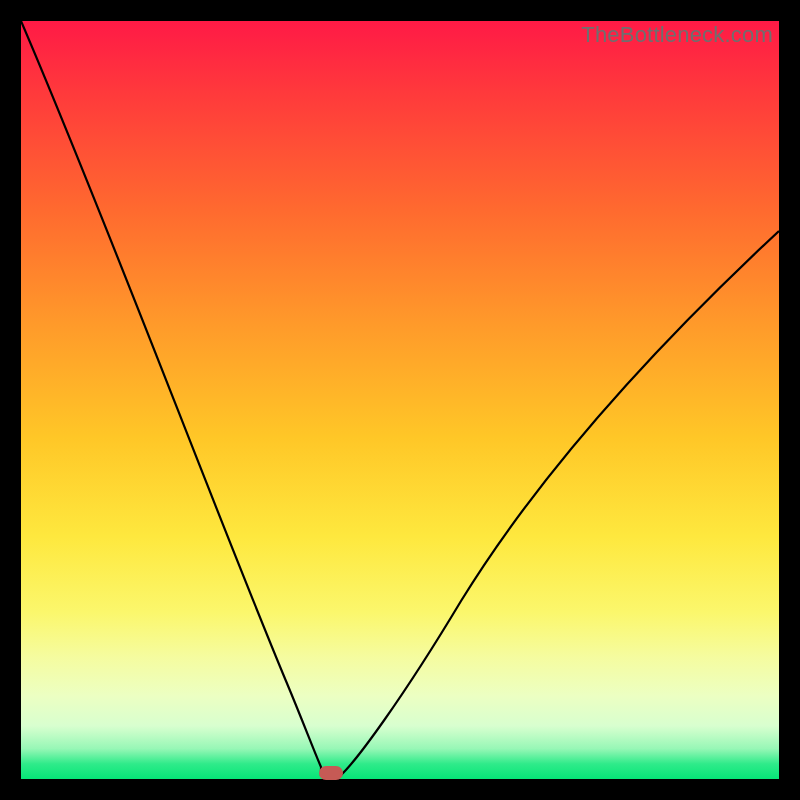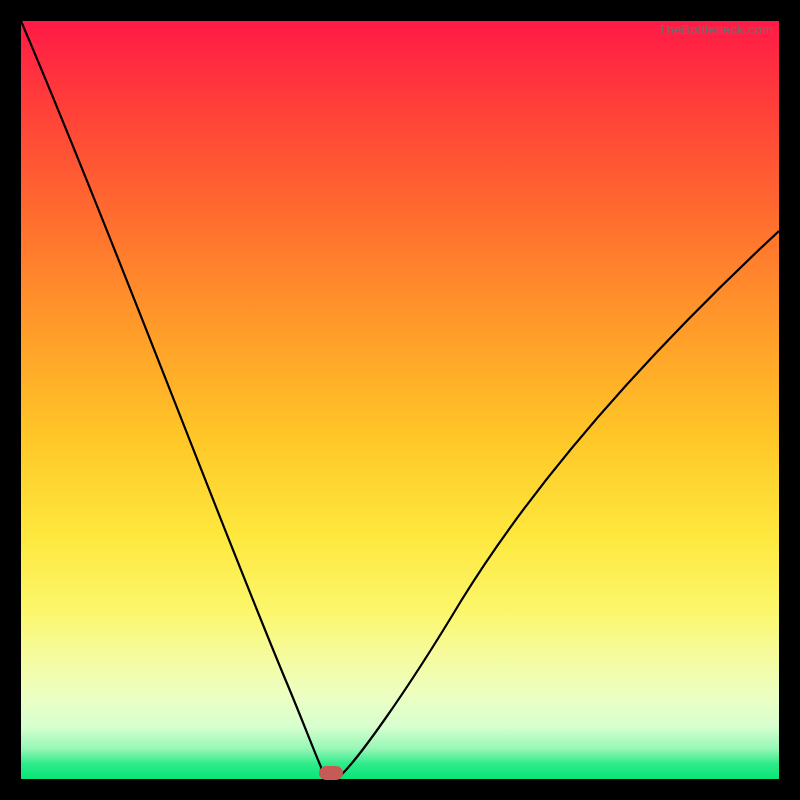--- a/index.html
+++ b/index.html
@@ -37,21 +37,21 @@
       #97f7b6 96%,
       #2feb8a 98%,
       #06e577 100%
     );
   }
   .watermark {
     position: absolute;
     top: 1px;
     right: 6px;
     color: #6f6f6f;
-    font-size: 13px;
+    font-size: 22px;
     font-weight: 500;
     letter-spacing: 0.2px;
     user-select: none;
   }
   svg.overlay {
     position: absolute;
     left: 0;
     top: 0;
     width: 758px;
     height: 758px;

